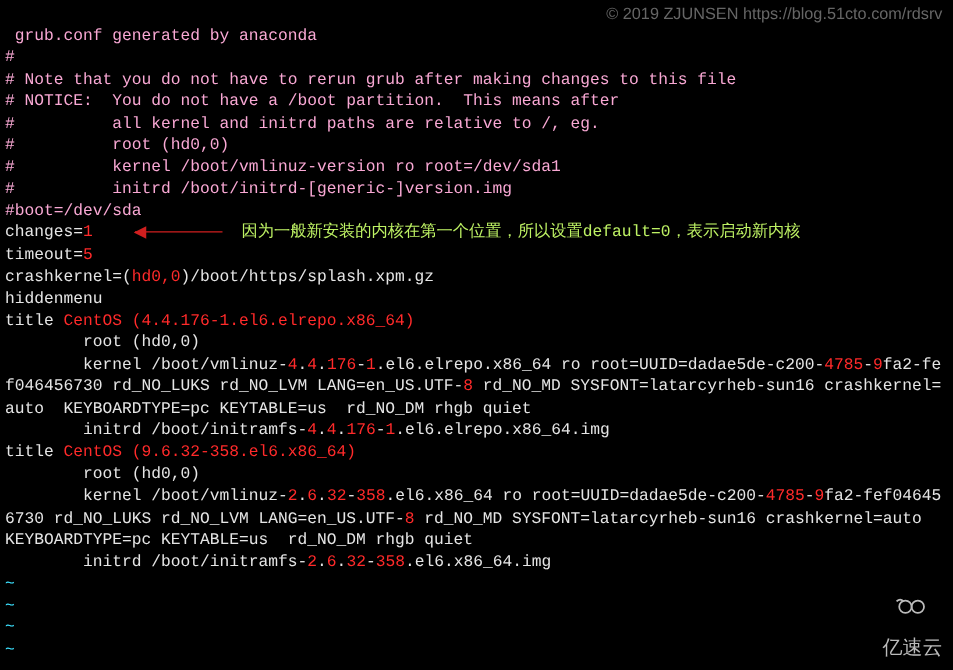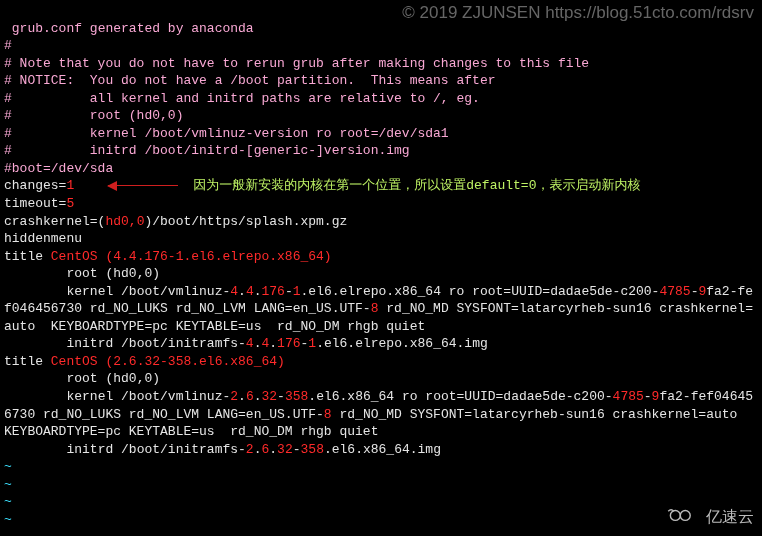--- a/index.html
+++ b/index.html
@@ -43,33 +43,34 @@
     left:4px; top:0;
     border:5px solid transparent;
     border-right:10px solid #d01f1f;
   }
   .watermark-top {
     position: absolute;
     top: 2px;
     right: 8px;
     color: #666;
     font-family: Arial, sans-serif;
-    font-size: 17px;
+    font-size: 13px;
   }
   .watermark-bottom {
     position: absolute;
     bottom: 6px;
     right: 8px;
     color: #bbb;
     font-family: Arial, sans-serif;
     font-size: 16px;
     display:flex;
     align-items:center;
     gap:8px;
     background:rgba(255,255,255,0.0);
+    flex-direction:column;
   }
   .watermark-bottom svg { width:34px; height:20px; }
   .tilde { color:#3be1ff; }
 </style>
 </head>
 <body>
 
 <div class="watermark-top">© 2019 ZJUNSEN https://blog.51cto.com/rdsrv</div>
 
 <div class="terminal">
@@ -83,21 +84,21 @@
 <span class="cyan">#          initrd /boot/initrd-[generic-]version.img</span>
 <span class="cyan">#boot=/dev/sda</span>
 <span class="white">changes=</span><span class="red">1</span>   <span class="arrow"></span>  <span class="annot">因为一般新安装的内核在第一个位置，所以设置default=0，表示启动新内核</span>
 <span class="white">timeout=</span><span class="red">5</span>
 <span class="white">crashkernel=(</span><span class="red">hd0,0</span><span class="white">)/boot/https/splash.xpm.gz</span>
 <span class="white">hiddenmenu</span>
 <span class="white">title </span><span class="red">CentOS (4.4.176-1.el6.elrepo.x86_64)</span>
 <span class="white">        root (hd0,0)</span>
 <span class="white">        kernel /boot/vmlinuz-</span><span class="red">4</span><span class="white">.</span><span class="red">4</span><span class="white">.</span><span class="red">176</span><span class="white">-</span><span class="red">1</span><span class="white">.el6.elrepo.x86_64 ro root=UUID=dadae5de-c200</span><span class="white">-</span><span class="red">4785</span><span class="white">-</span><span class="red">9</span><span class="white">fa2-fef046456730 rd_NO_LUKS rd_NO_LVM LANG=en_US.UTF-</span><span class="red">8</span><span class="white"> rd_NO_MD SYSFONT=latarcyrheb-sun16 crashkernel=auto  KEYBOARDTYPE=pc KEYTABLE=us  rd_NO_DM rhgb quiet</span>
 <span class="white">        initrd /boot/initramfs-</span><span class="red">4</span><span class="white">.</span><span class="red">4</span><span class="white">.</span><span class="red">176</span><span class="white">-</span><span class="red">1</span><span class="white">.el6.elrepo.x86_64.img</span>
-<span class="white">title </span><span class="red">CentOS (2.6.32-358.el6.x86_64)</span>
+<span class="white">title </span><span class="red">CentOS (9.6.32-358.el6.x86_64)</span>
 <span class="white">        root (hd0,0)</span>
 <span class="white">        kernel /boot/vmlinuz-</span><span class="red">2</span><span class="white">.</span><span class="red">6</span><span class="white">.</span><span class="red">32</span><span class="white">-</span><span class="red">358</span><span class="white">.el6.x86_64 ro root=UUID=dadae5de-c200-</span><span class="red">4785</span><span class="white">-</span><span class="red">9</span><span class="white">fa2-fef046456730 rd_NO_LUKS rd_NO_LVM LANG=en_US.UTF-</span><span class="red">8</span><span class="white"> rd_NO_MD SYSFONT=latarcyrheb-sun16 crashkernel=auto  KEYBOARDTYPE=pc KEYTABLE=us  rd_NO_DM rhgb quiet</span>
 <span class="white">        initrd /boot/initramfs-</span><span class="red">2</span><span class="white">.</span><span class="red">6</span><span class="white">.</span><span class="red">32</span><span class="white">-</span><span class="red">358</span><span class="white">.el6.x86_64.img</span>
 <span class="tilde">~</span>
 <span class="tilde">~</span>
 <span class="tilde">~</span>
 <span class="tilde">~</span>
 </div>
 
 <div class="watermark-bottom">

